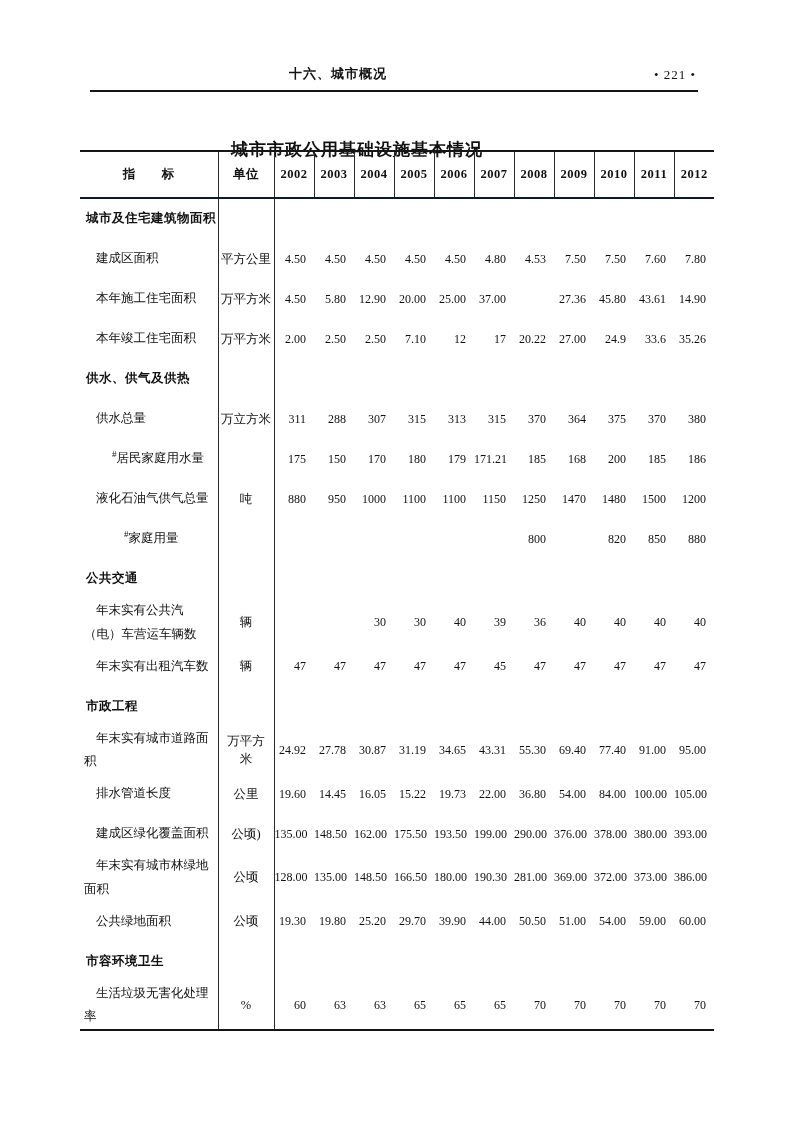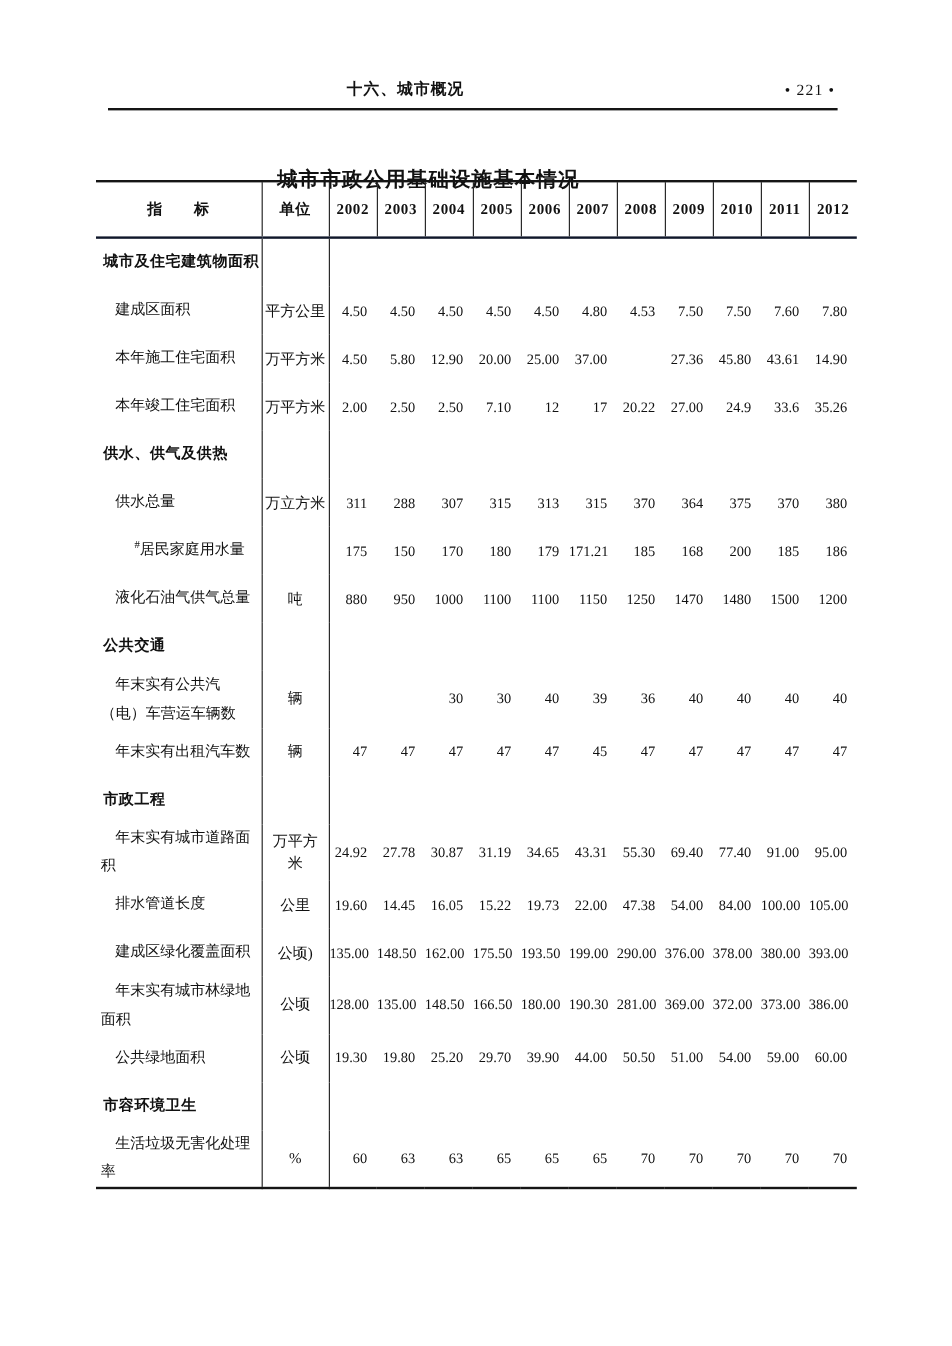--- a/index.html
+++ b/index.html
@@ -209,20 +209,35 @@
         <td class="c-val">1000</td>
         <td class="c-val">1100</td>
         <td class="c-val">1100</td>
         <td class="c-val">1150</td>
         <td class="c-val">1250</td>
         <td class="c-val">1470</td>
         <td class="c-val">1480</td>
         <td class="c-val">1500</td>
         <td class="c-val">1200</td>
       </tr>
+      <tr class="data-row">
+        <td class="c-label ind2"><sup class="mk">#</sup>家庭用量</td>
+        <td class="c-unit"></td>
+        <td class="c-val"></td>
+        <td class="c-val"></td>
+        <td class="c-val"></td>
+        <td class="c-val"></td>
+        <td class="c-val"></td>
+        <td class="c-val"></td>
+        <td class="c-val">800</td>
+        <td class="c-val"></td>
+        <td class="c-val">820</td>
+        <td class="c-val">850</td>
+        <td class="c-val">880</td>
+      </tr>
       <tr class="section-row">
         <td class="c-label">公共交通</td>
         <td class="c-unit"></td>
         <td class="c-val"></td>
         <td class="c-val"></td>
         <td class="c-val"></td>
         <td class="c-val"></td>
         <td class="c-val"></td>
         <td class="c-val"></td>
         <td class="c-val"></td>
@@ -294,21 +309,21 @@
       </tr>
       <tr class="data-row">
         <td class="c-label">排水管道长度</td>
         <td class="c-unit">公里</td>
         <td class="c-val">19.60</td>
         <td class="c-val">14.45</td>
         <td class="c-val">16.05</td>
         <td class="c-val">15.22</td>
         <td class="c-val">19.73</td>
         <td class="c-val">22.00</td>
-        <td class="c-val">47.38</td>
+        <td class="c-val">36.80</td>
         <td class="c-val">54.00</td>
         <td class="c-val">84.00</td>
         <td class="c-val">100.00</td>
         <td class="c-val">105.00</td>
       </tr>
       <tr class="data-row">
         <td class="c-label">建成区绿化覆盖面积</td>
         <td class="c-unit">公顷)</td>
         <td class="c-val">135.00</td>
         <td class="c-val">148.50</td>

